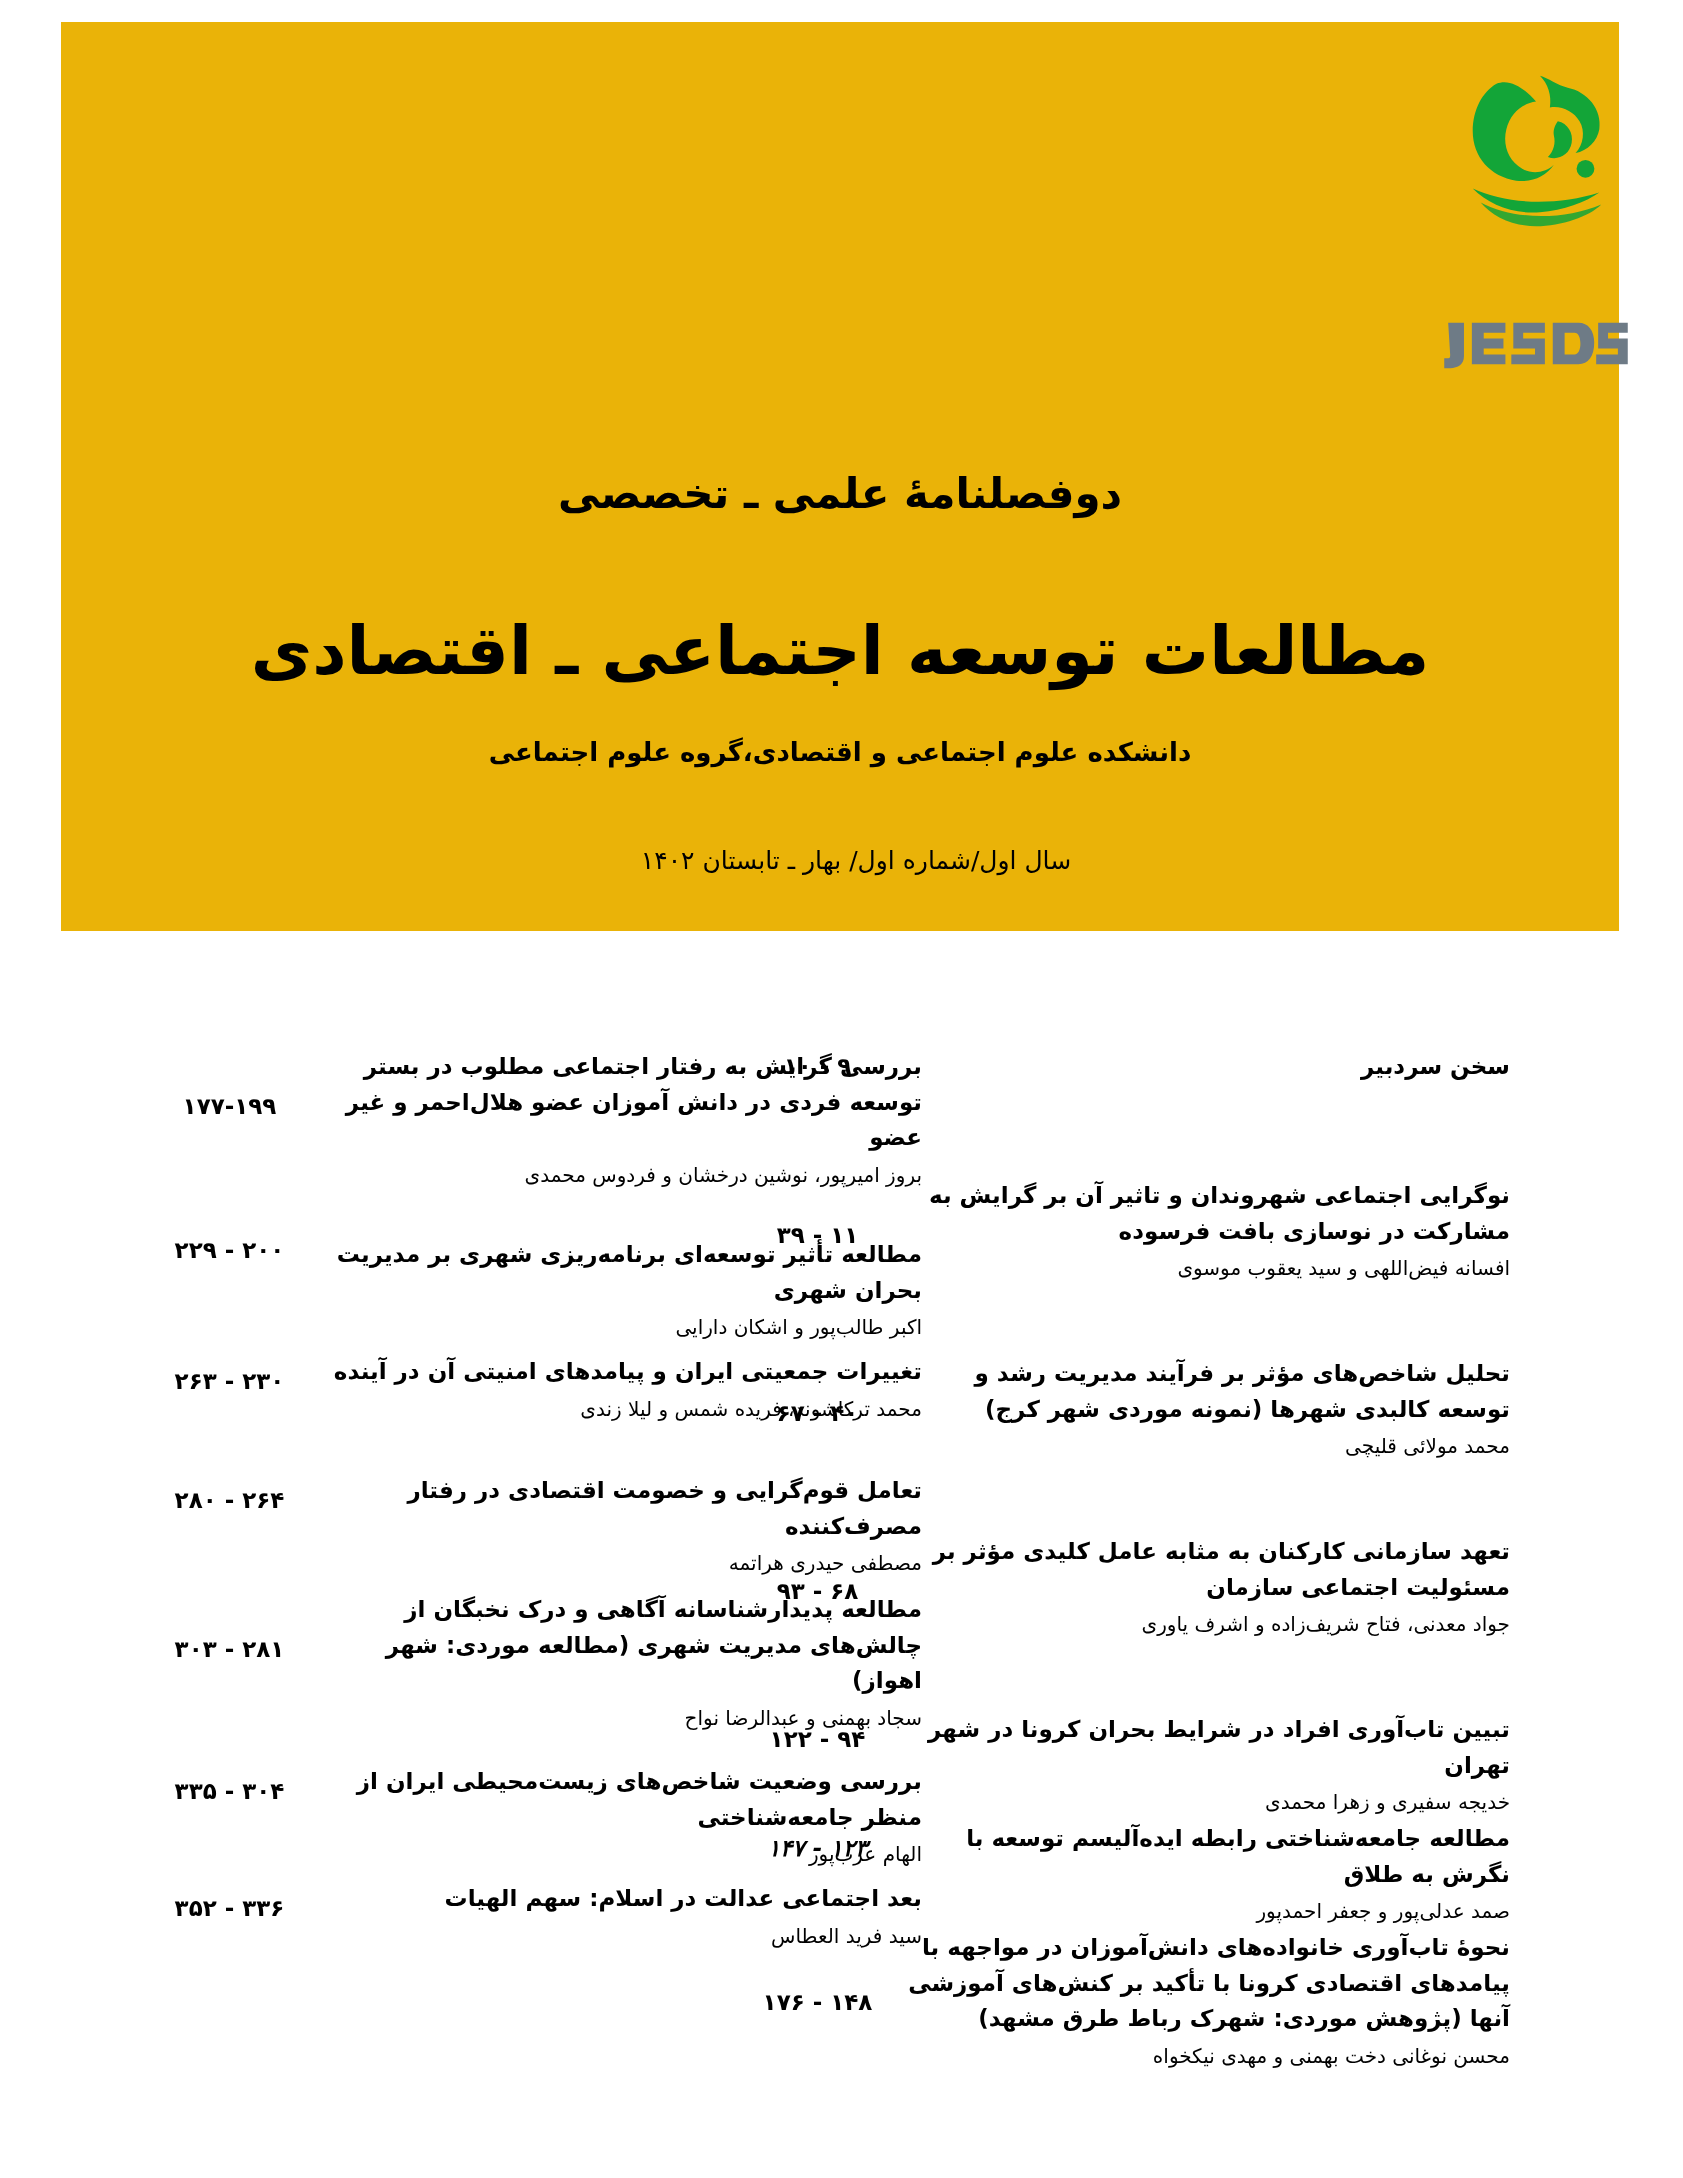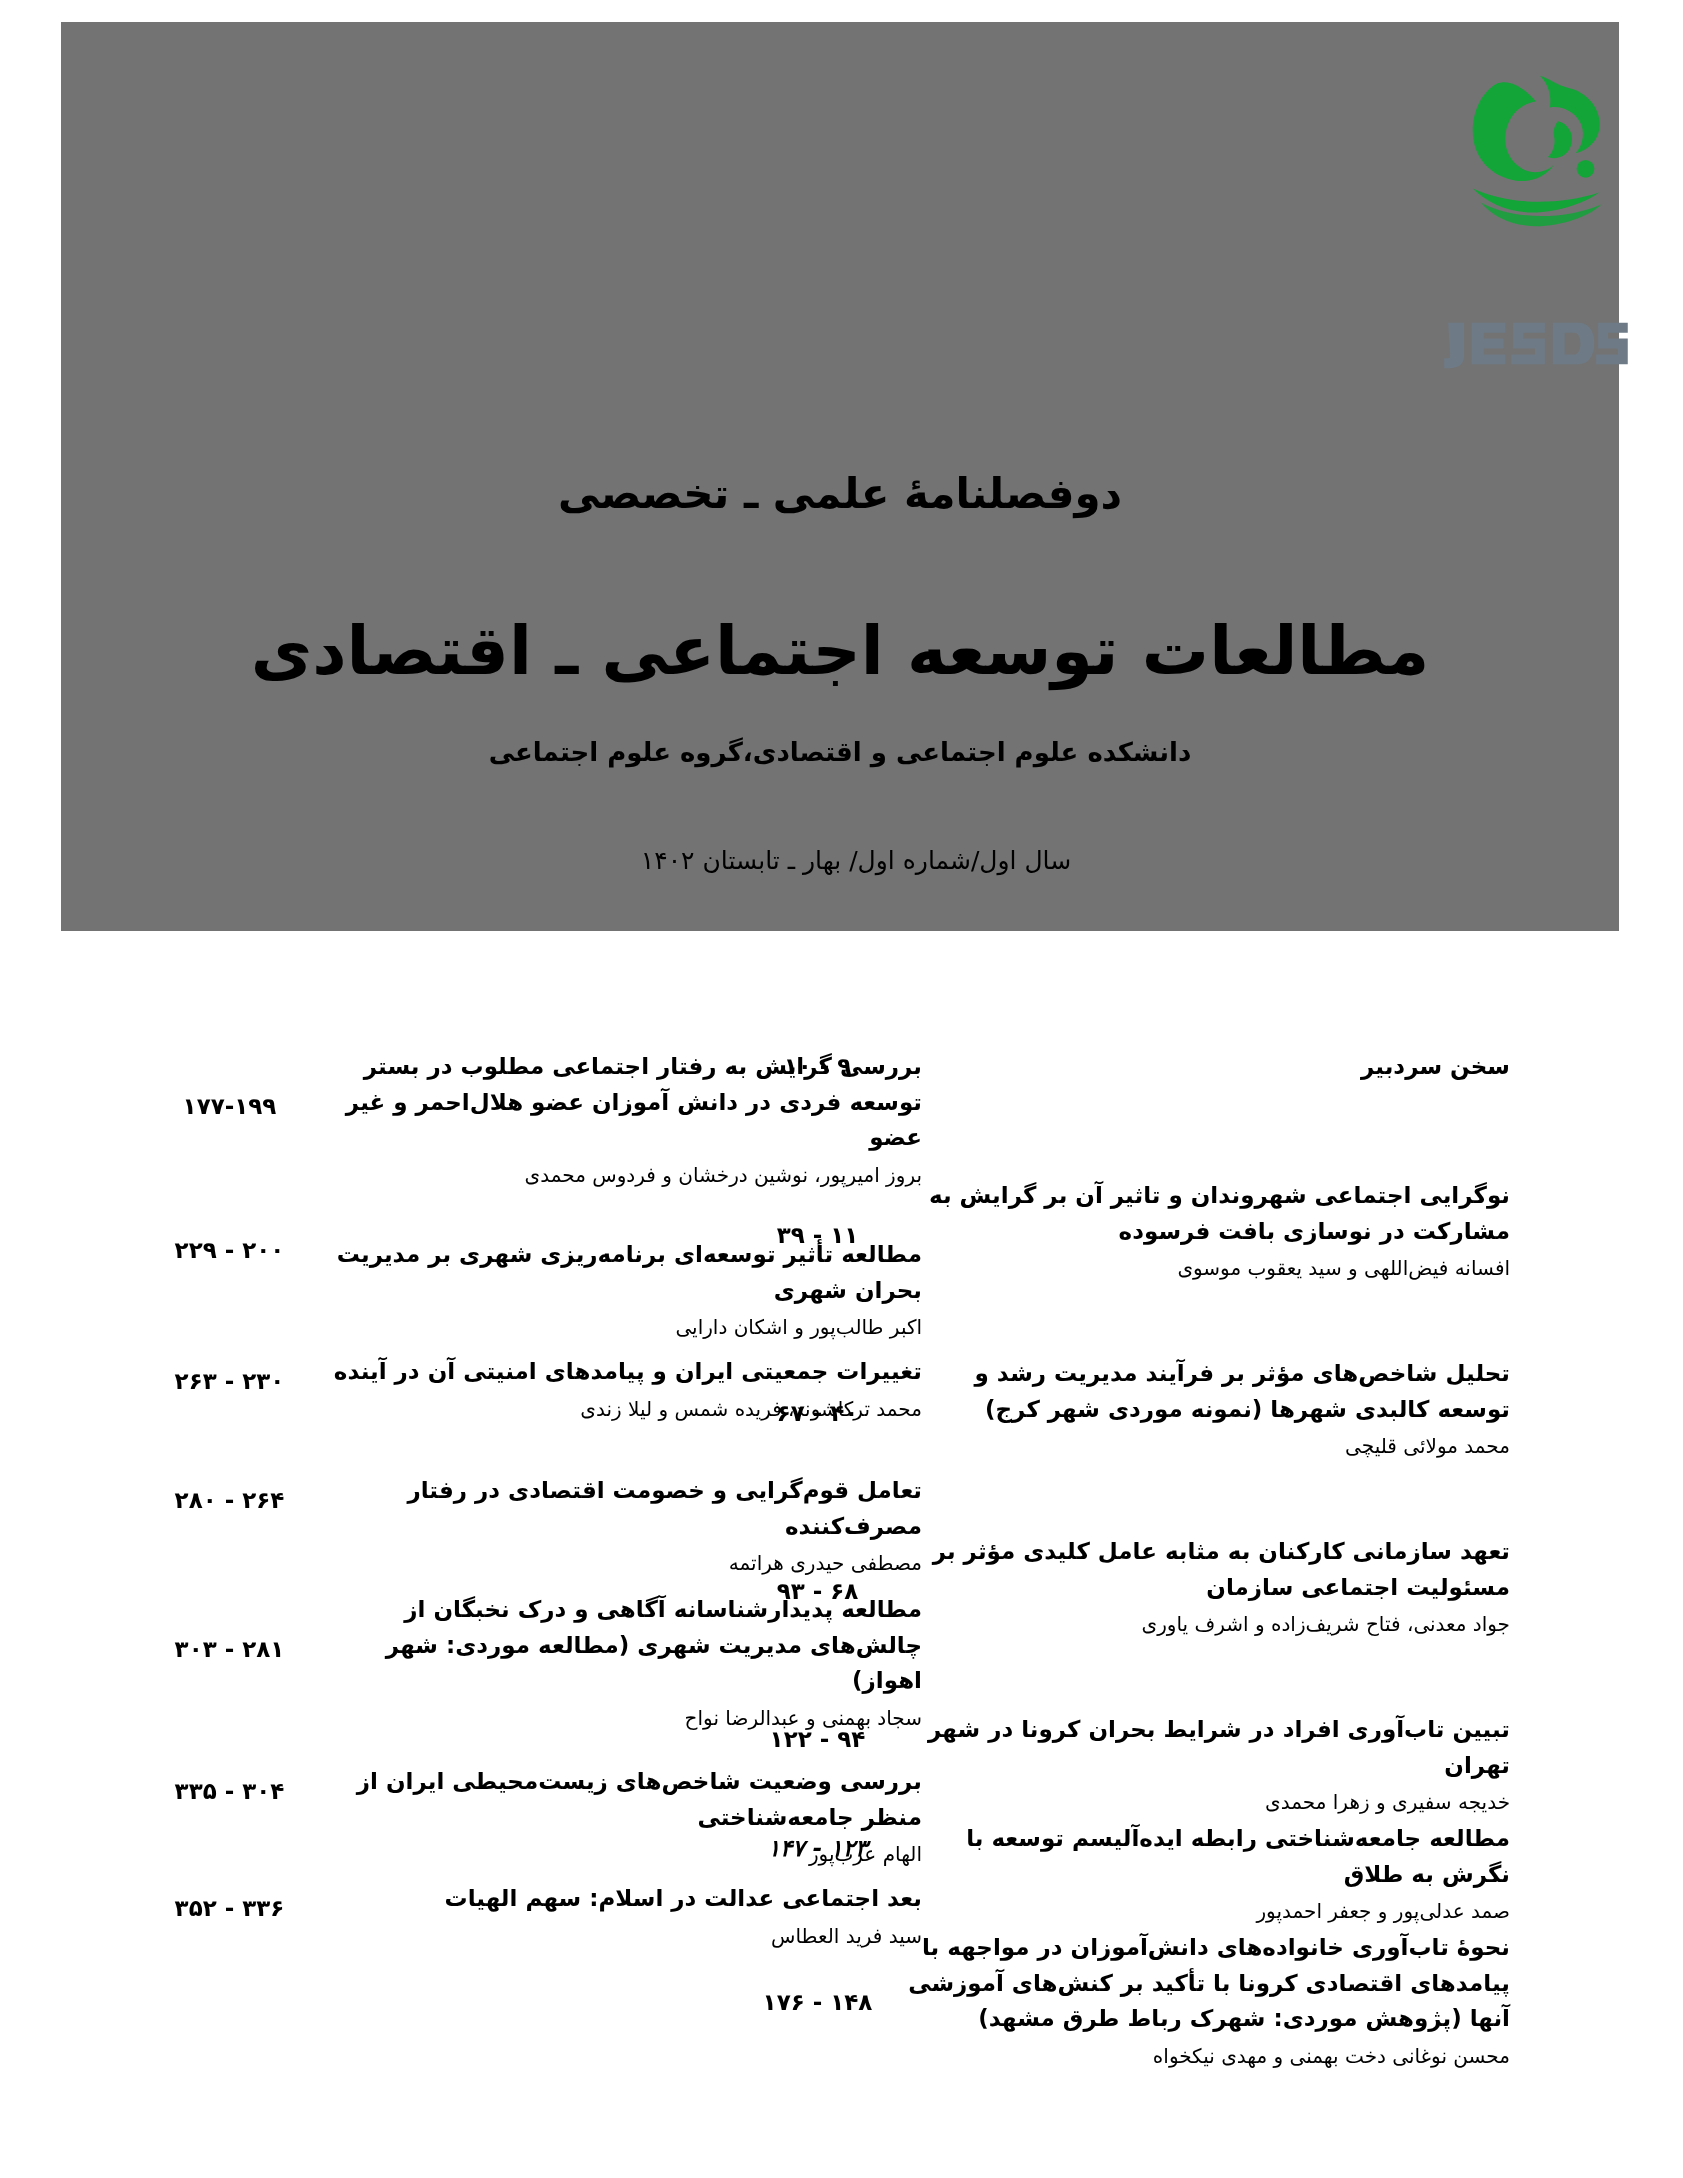--- a/index.html
+++ b/index.html
@@ -14,21 +14,21 @@
     overflow: hidden;
   }
 
   
   .header-band {
     position: absolute;
     left: 61px;
     top: 22px;
     width: 1558px;
     height: 909px;
-    background: #737373;
+    background: #eab308;
   }
 
   .logo-zahra {
     position: absolute;
     left: 1376px;
     top: 40px;
     width: 203px;
     height: 178px;
   }
   .logo-zahra svg { display: block; }

